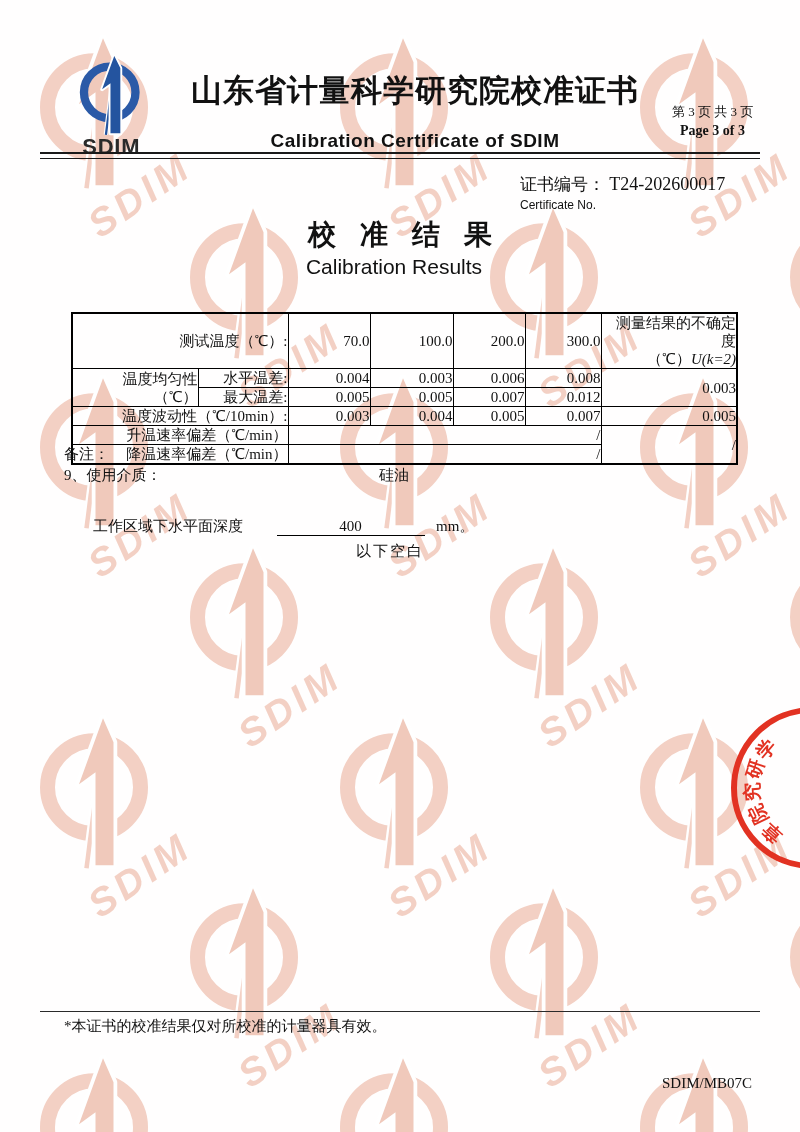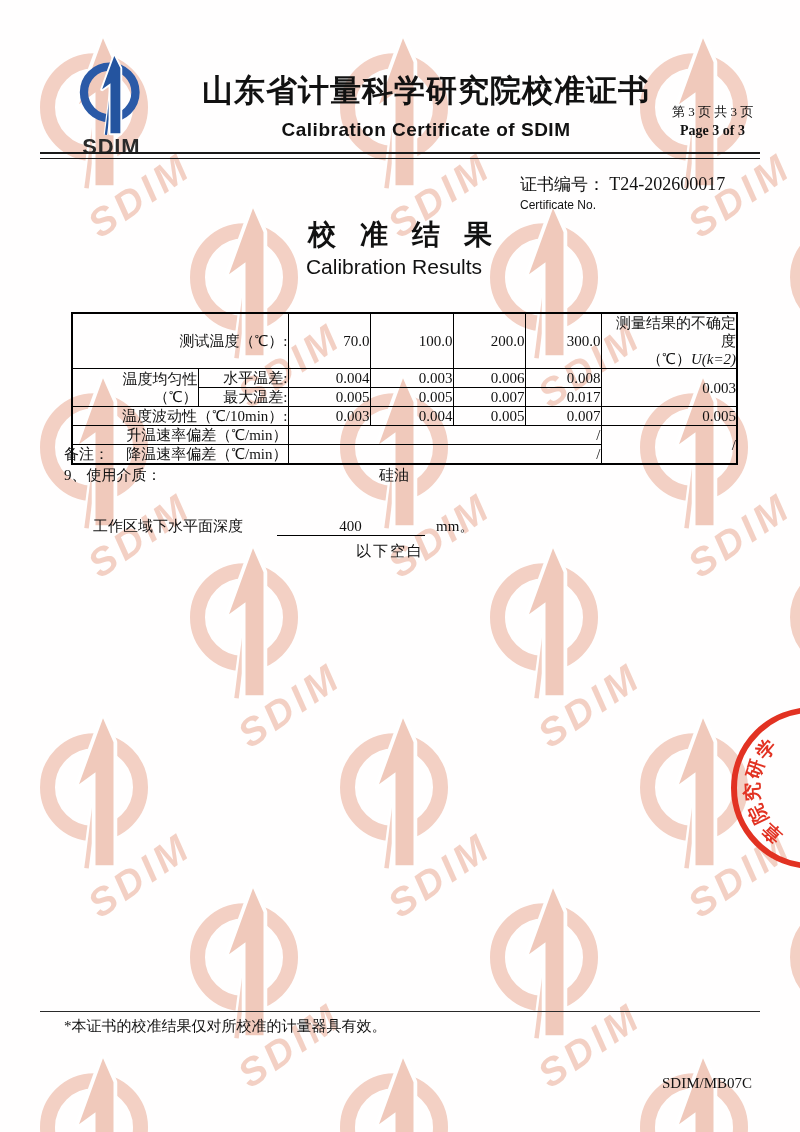--- a/index.html
+++ b/index.html
@@ -7,24 +7,24 @@
        font-family:"Liberation Serif",serif;color:#111;}
   #page{position:relative;width:800px;height:1132px;overflow:hidden;background:#fffefe;}
 
   
   .wm{position:absolute;width:195px;height:218px;z-index:0;pointer-events:none;}
   .content{position:absolute;inset:0;z-index:1;}
   .seal-svg{position:absolute;left:726px;top:698px;z-index:2;}
 
   
   .logo-svg{position:absolute;left:62px;top:56px;}
-  .title-block{position:absolute;left:186px;top:70px;width:480px;text-align:center;}
+  .title-block{position:absolute;left:175px;top:70px;width:480px;text-align:center;}
   .title-cn{font-size:31px;font-weight:bold;letter-spacing:1px;white-space:nowrap;}
   .title-en{font-family:"Liberation Sans",sans-serif;font-size:19px;font-weight:bold;
-            margin-top:7px;letter-spacing:.5px;}
+            margin-top:18px;letter-spacing:.5px;}
   .page-info{position:absolute;left:655px;top:103px;width:115px;text-align:center;}
   .page-info-cn{font-size:13px;}
   .page-info-en{font-size:14px;font-weight:bold;margin-top:2px;}
   .double-rule{position:absolute;left:40px;top:152px;width:720px;height:4px;
                border-top:2px solid #1a1a1a;border-bottom:1px solid #1a1a1a;}
 
   
   .cert-block{position:absolute;left:520px;top:173px;}
   .cert-line{font-size:17px;white-space:nowrap;}
   .cert-line .num{font-size:18px;}
@@ -206,21 +206,21 @@
         <td>0.003</td>
         <td>0.006</td>
         <td>0.008</td>
         <td rowspan="2">0.003</td>
       </tr>
       <tr class="row">
         <td>最大温差:</td>
         <td>0.005</td>
         <td>0.005</td>
         <td>0.007</td>
-        <td>0.017</td>
+        <td>0.012</td>
       </tr>
       <tr class="row">
         <td colspan="2">温度波动性（℃/10min）:</td>
         <td>0.003</td>
         <td>0.004</td>
         <td>0.005</td>
         <td>0.007</td>
         <td>0.005</td>
       </tr>
       <tr class="row">

